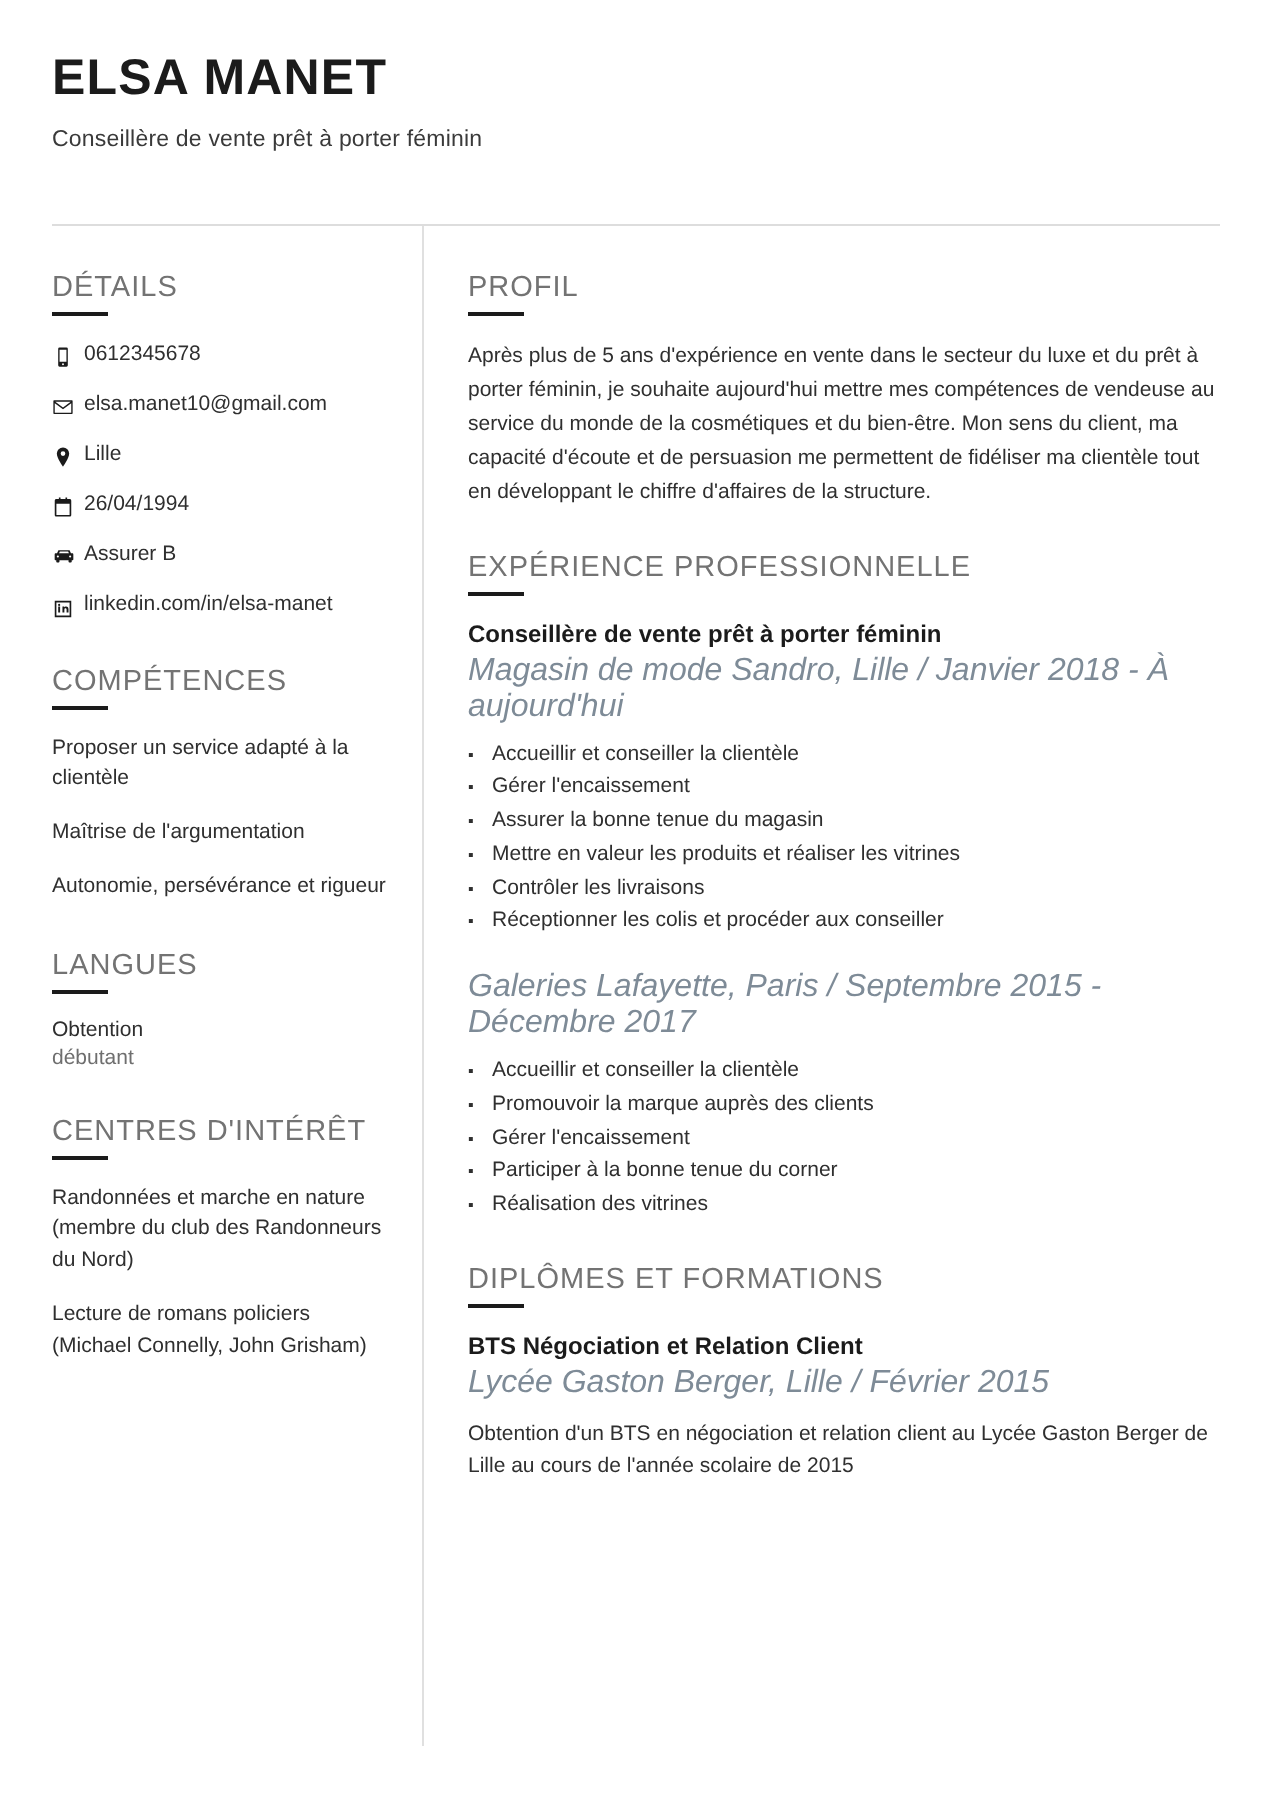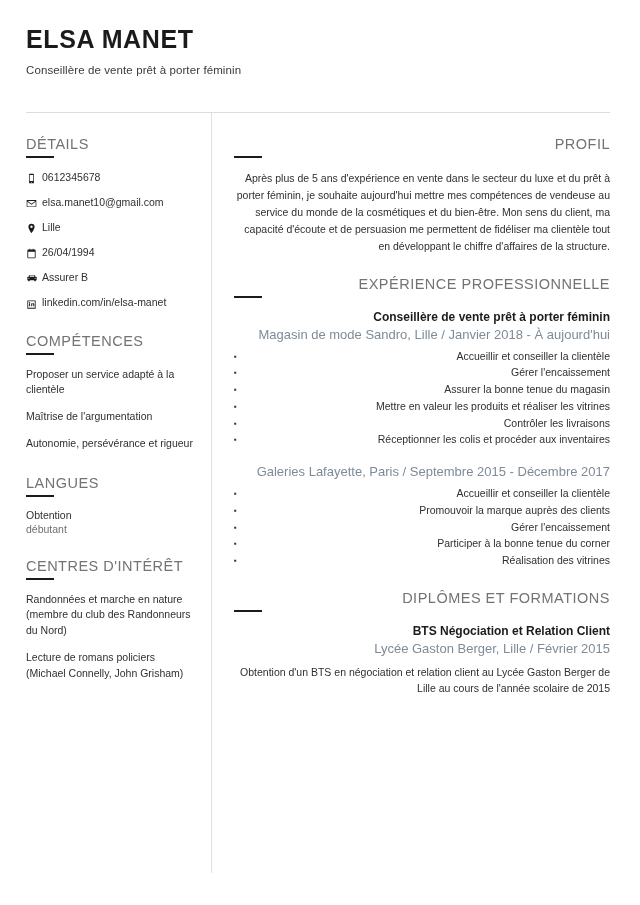--- a/index.html
+++ b/index.html
@@ -58,21 +58,20 @@
     flex: 0 0 185px;
   }
   .divider {
     width: 1px;
     background: #e0e0e0;
     flex: 0 0 1px;
   }
   .col-right {
     flex: 1 1 auto;
     padding: 22px 0 0 22px;
-    text-align: right;
   }
   
   .section-title {
     font-size: 14.5px;
     font-weight: normal;
     letter-spacing: 0.5px;
     color: #737373;
     margin: 0 0 4px 0;
     display: inline-block;
   }
@@ -133,23 +132,24 @@
   .entry {
     margin-bottom: 16px;
   }
   .entry-title {
     font-size: 12px;
     font-weight: bold;
     color: #1b1b1b;
     margin: 0 0 3px 0;
   }
   .entry-meta {
-    font-size: 13px;
+    font-size: 16px;
     color: #7e8b97;
     margin: 0 0 7px 0;
+    font-style: italic;
   }
   .bullets {
     list-style: none;
     margin: 0;
     padding: 0;
   }
   .bullets li {
     font-size: 10.5px;
     color: #2f2f2f;
     line-height: 1.5;
@@ -290,21 +290,21 @@
 
         <div class="entry">
           <div class="entry-title">Conseillère de vente prêt à porter féminin</div>
           <div class="entry-meta">Magasin de mode Sandro, Lille / Janvier 2018 - À aujourd'hui</div>
           <ul class="bullets">
             <li>Accueillir et conseiller la clientèle</li>
             <li>Gérer l'encaissement</li>
             <li>Assurer la bonne tenue du magasin</li>
             <li>Mettre en valeur les produits et réaliser les vitrines</li>
             <li>Contrôler les livraisons</li>
-            <li>Réceptionner les colis et procéder aux inventaires</li>
+            <li>Réceptionner les colis et procéder aux conseiller</li>
           </ul>
         </div>
 
         <div class="entry">
           <div class="entry-meta">Galeries Lafayette, Paris / Septembre 2015 - Décembre 2017</div>
           <ul class="bullets">
             <li>Accueillir et conseiller la clientèle</li>
             <li>Promouvoir la marque auprès des clients</li>
             <li>Gérer l'encaissement</li>
             <li>Participer à la bonne tenue du corner</li>

